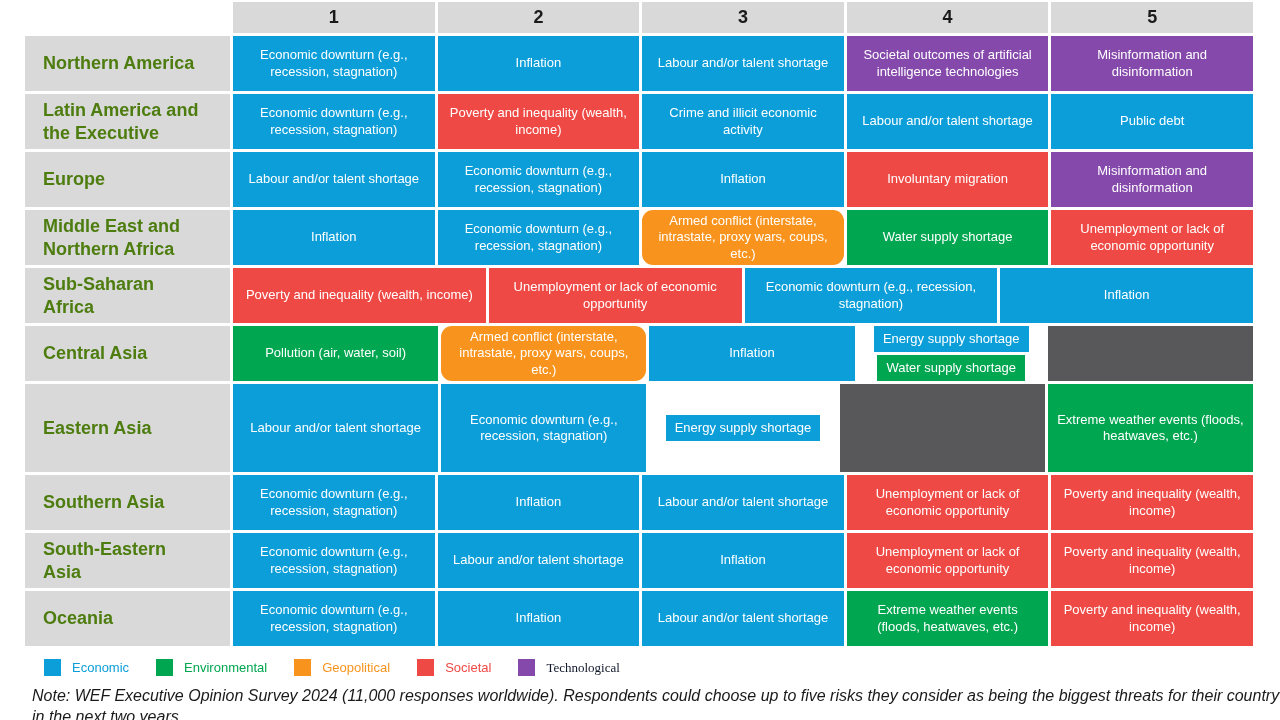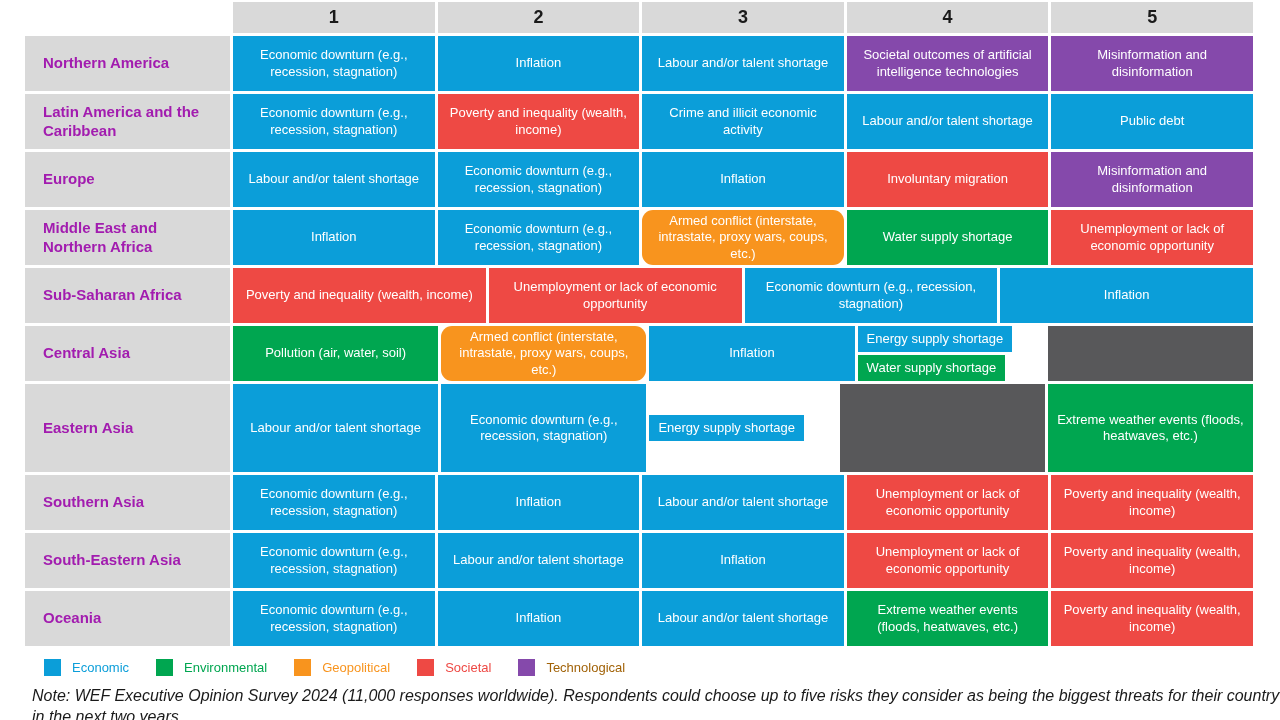--- a/index.html
+++ b/index.html
@@ -37,41 +37,41 @@
     font-size: 18px;
     font-weight: 700;
     color: #1a1a1a;
   }
   .rlabel {
     flex: 0 0 205px;
     background: #d9d9d9;
     display: flex;
     align-items: center;
     padding: 0 30px 0 18px;
-    font-size: 15px;
+    font-size: 18px;
     font-weight: 700;
-    color: #a21caf;
+    color: #4d7c0f;
     line-height: 1.25;
   }
   .cell {
     flex: 1 1 0;
     display: flex;
     align-items: center;
     justify-content: center;
     text-align: center;
     color: #ffffff;
     font-size: 13px;
     line-height: 1.25;
     padding: 0 9px;
   }
   .cell.split {
     flex-direction: column;
     padding: 0;
     gap: 3px;
-    align-items: flex-start;
+    align-items: center;
   }
   .subcell {
     flex: 1 1 0;
     display: flex;
     align-items: center;
     justify-content: center;
     text-align: center;
     padding: 0 9px;
   }
   .subcell.oneline { flex: 0 0 26px; }
@@ -122,21 +122,21 @@
     </div>
     <div class="trow">
       <div class="rlabel">Northern America</div>
       <div class="cell cat-economic">Economic downturn (e.g., recession, stagnation)</div>
       <div class="cell cat-economic">Inflation</div>
       <div class="cell cat-economic">Labour and/or talent shortage</div>
       <div class="cell cat-technological">Societal outcomes of artificial intelligence technologies</div>
       <div class="cell cat-technological">Misinformation and disinformation</div>
     </div>
     <div class="trow">
-      <div class="rlabel">Latin America and the Caribbean</div>
+      <div class="rlabel">Latin America and the Executive</div>
       <div class="cell cat-economic">Economic downturn (e.g., recession, stagnation)</div>
       <div class="cell cat-societal">Poverty and inequality (wealth, income)</div>
       <div class="cell cat-economic">Crime and illicit economic activity</div>
       <div class="cell cat-economic">Labour and/or talent shortage</div>
       <div class="cell cat-economic">Public debt</div>
     </div>
     <div class="trow">
       <div class="rlabel">Europe</div>
       <div class="cell cat-economic">Labour and/or talent shortage</div>
       <div class="cell cat-economic">Economic downturn (e.g., recession, stagnation)</div>
@@ -218,20 +218,20 @@
     <span class="legend-item">
       <span class="swatch" style="background: rgb(248, 148, 30);"></span>
       <span class="legend-label" style="color: rgb(248, 148, 30);">Geopolitical</span>
     </span>
     <span class="legend-item">
       <span class="swatch" style="background: rgb(238, 73, 68);"></span>
       <span class="legend-label" style="color: rgb(238, 73, 68);">Societal</span>
     </span>
     <span class="legend-item">
       <span class="swatch" style="background: rgb(133, 73, 171);"></span>
-      <span class="legend-label" style="color: #a16207;">Technological</span>
+      <span class="legend-label" style="color: #0f172a; font-family: Liberation Serif, serif;">Technological</span>
     </span>
   </div>
 
 <div class="footnotes">
   <div>Note: WEF Executive Opinion Survey 2024 (11,000 responses worldwide). Respondents could choose up to five risks they consider as being the biggest threats for their country in the next two years.</div>
   <div>Source: World Economic Forum</div>
 </div>
 
 </body></html>

